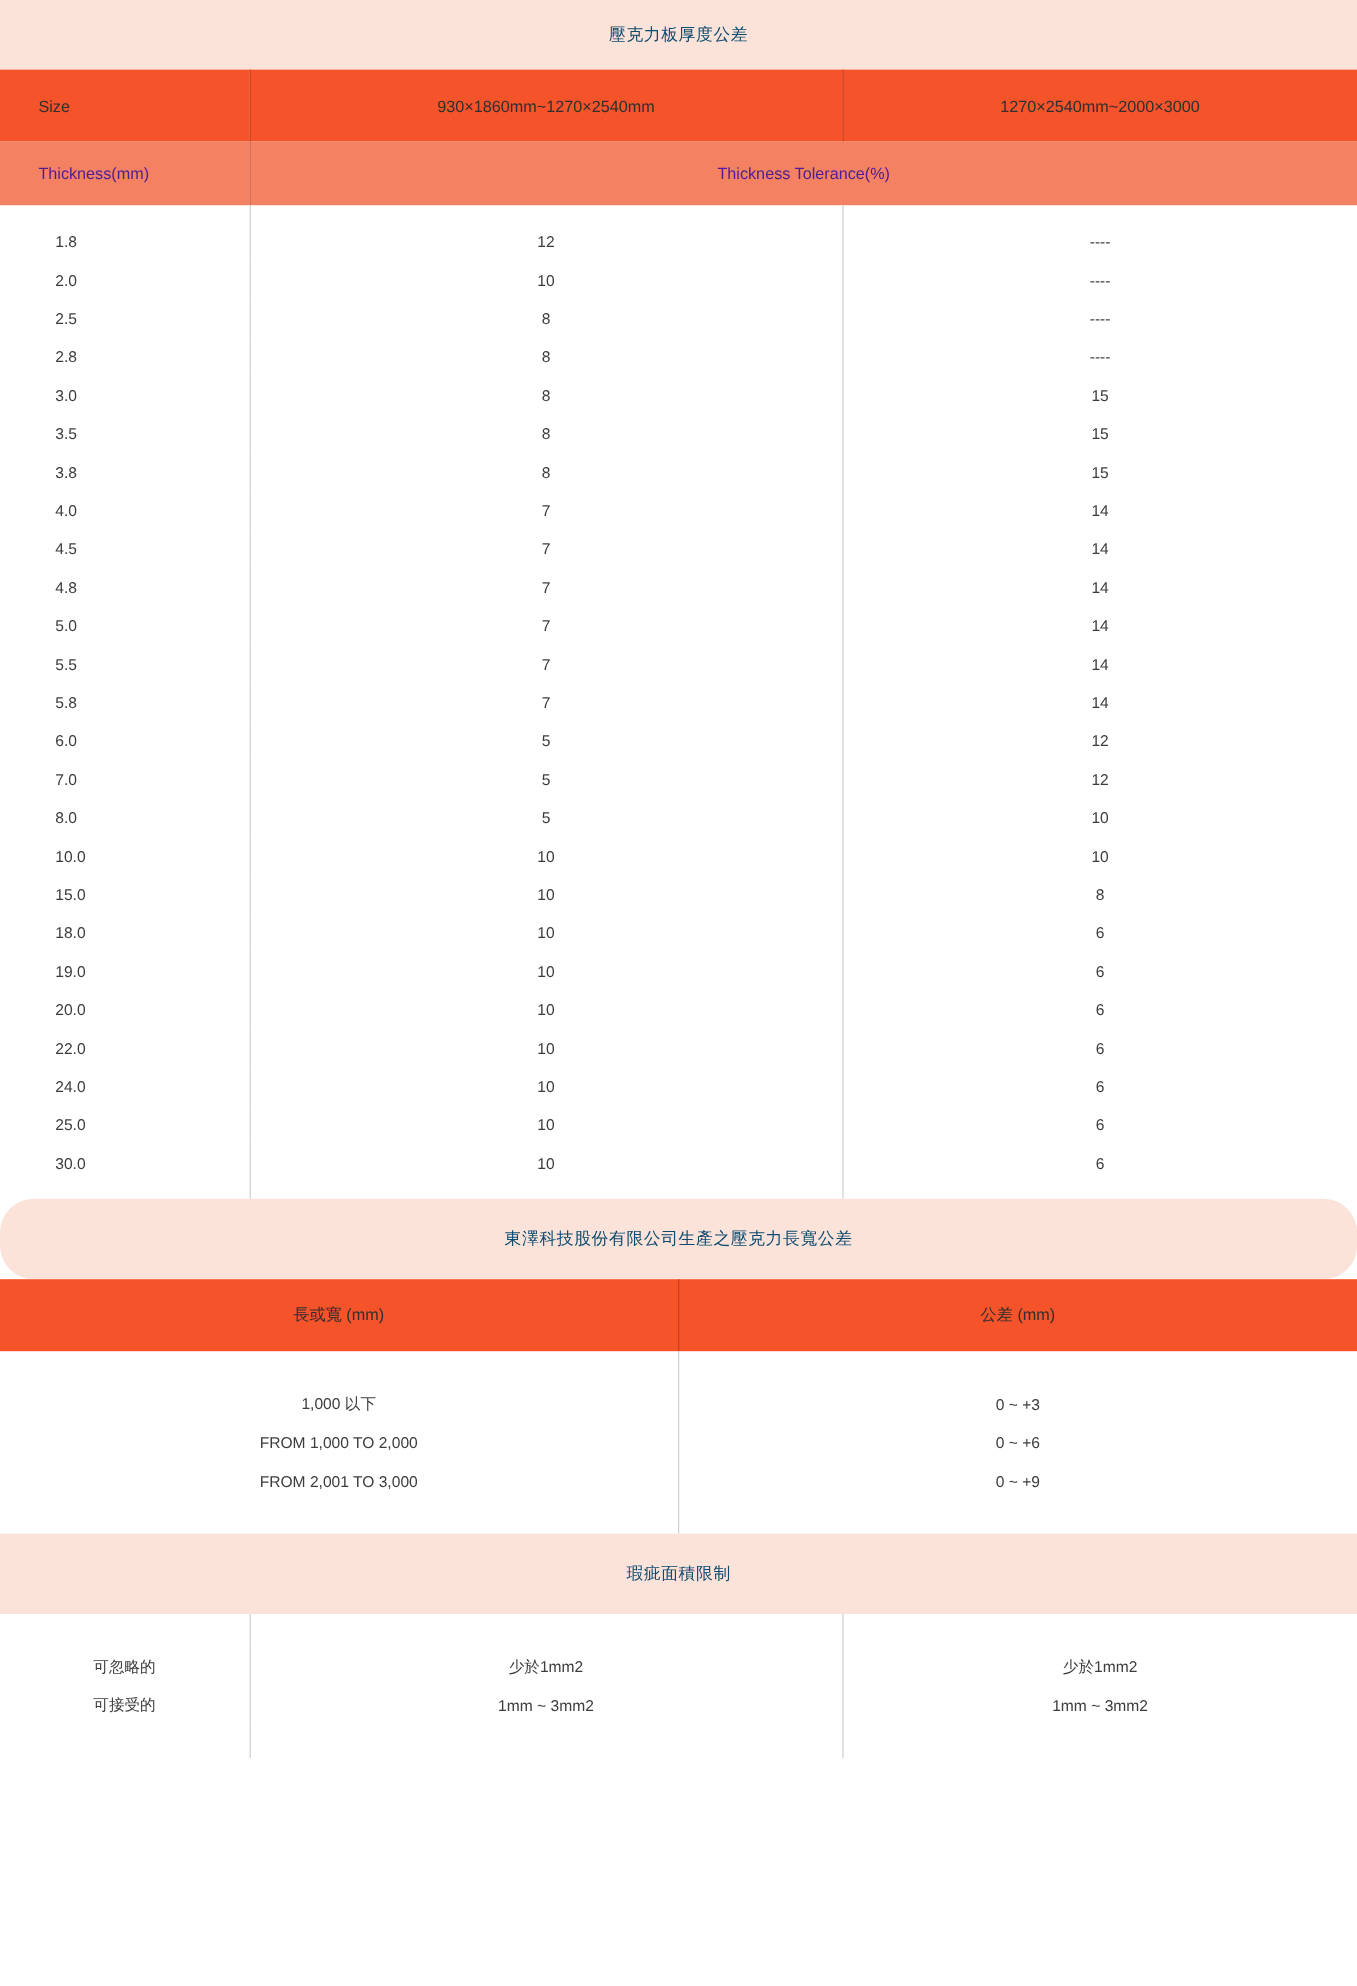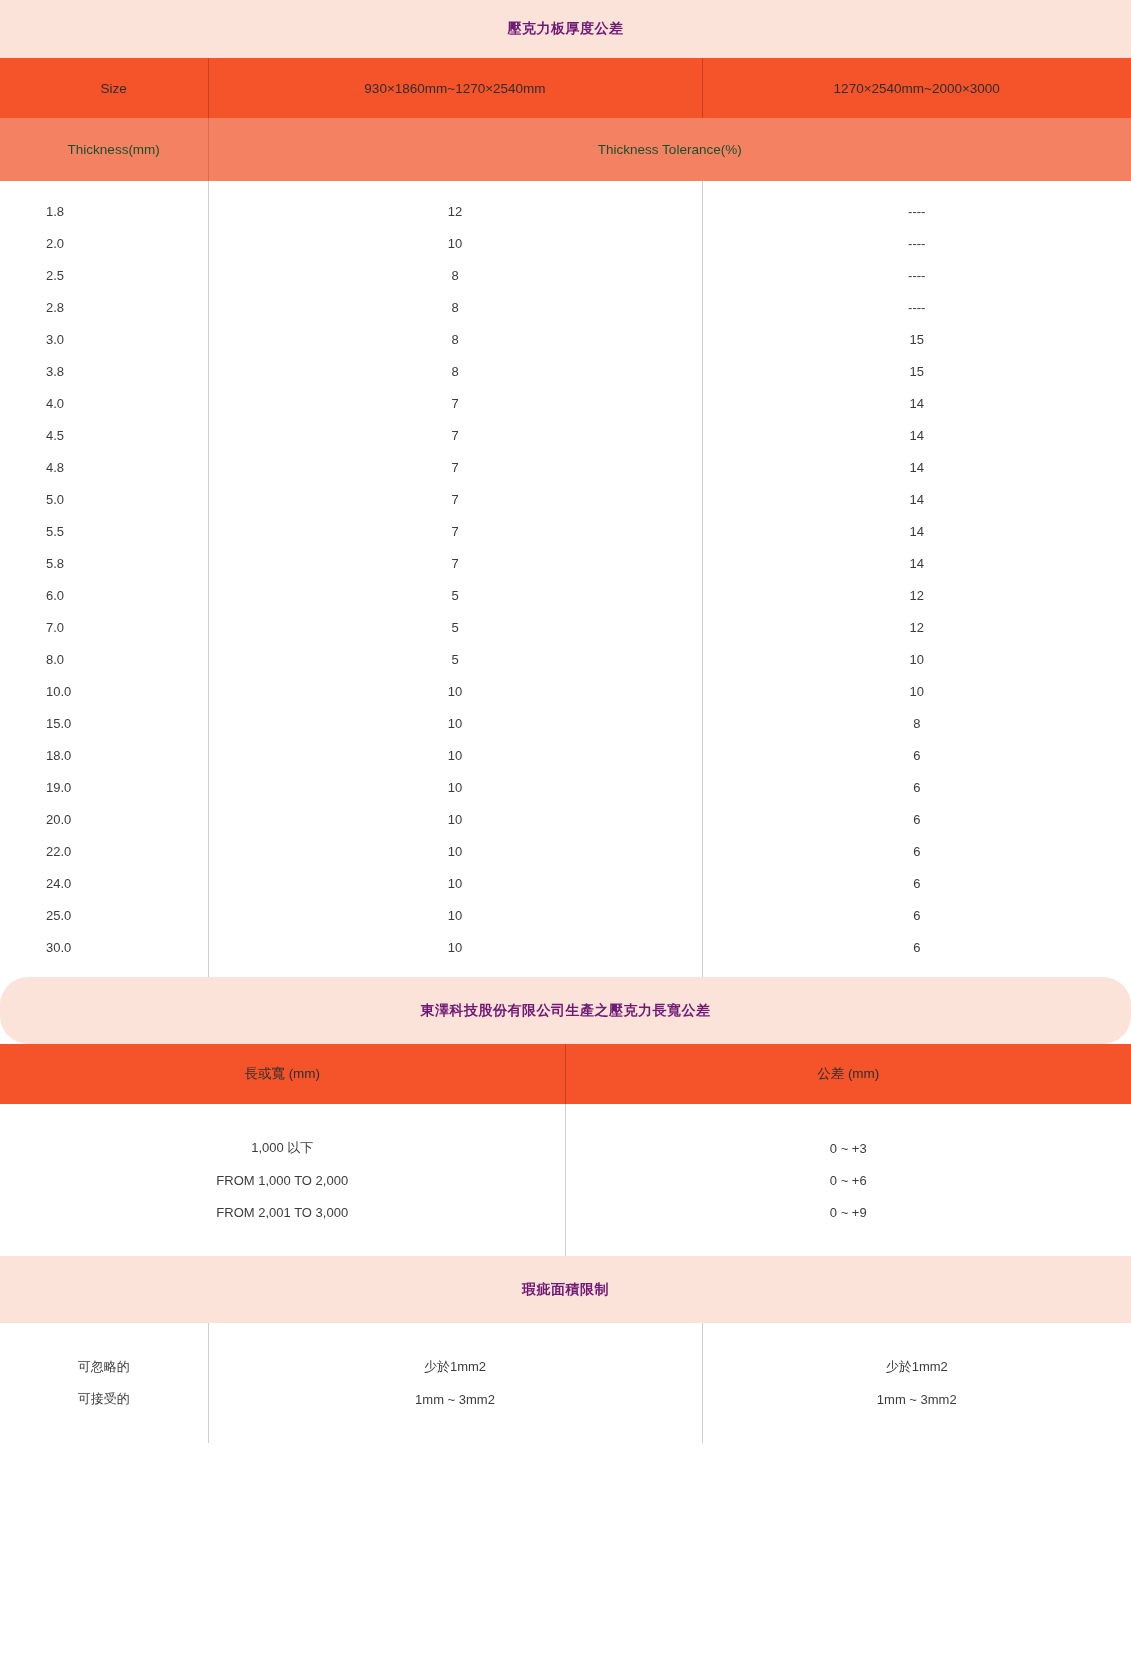--- a/index.html
+++ b/index.html
@@ -9,23 +9,23 @@
     font-family: "Liberation Sans", "DejaVu Sans", sans-serif;
     color: #333333;
     -webkit-font-smoothing: antialiased;
   }
   .page { width: 1131px; position: relative; overflow: hidden; }
 
   
   .title-band {
     background: #FBE3DA;
     text-align: center;
-    font-weight: bold;
+    font-weight: normal;
     font-size: 14px;
-    color: #701a75;
+    color: #0c4a6e;
     letter-spacing: .5px;
     display: flex;
     align-items: center;
     justify-content: center;
   }
   .title-band.t1 { height: 58px; }
   .title-band.t2 { height: 67px; border-radius: 28px; }
   .title-band.t3 { height: 67px; }
 
   
@@ -34,24 +34,24 @@
     border-collapse: collapse;
     table-layout: fixed;
   }
   table.tbl td, table.tbl th {
     padding: 0;
     font-weight: normal;
     vertical-align: middle;
   }
 
   .hdr-main  { background: #F5532A; height: 60px; font-size: 13.5px; color: #2f2f2f; }
-  .hdr-sub   { background: #F58163; height: 63px; font-size: 13.5px; color: #14532d; }
+  .hdr-sub   { background: #F58163; height: 53px; font-size: 13.5px; color: #4c1d95; }
 
   .hdr-main td, .hdr-sub td { text-align: center; }
-  .hdr-main td.left, .hdr-sub td.left { text-align: center; padding-left: 20px; }
+  .hdr-main td.left, .hdr-sub td.left { text-align: left; padding-left: 32px; }
 
   
   .sep-dark  { border-right: 1px solid #C9411C; }
   .sep-light { border-right: 1px solid #D96A4E; }
 
   
   tr.body-row { height: 32px; }
   tr.body-row td {
     font-size: 13px;
     color: #3c3c3c;
@@ -128,20 +128,25 @@
         <td class="left">2.8</td>
         <td>8</td>
         <td>----</td>
       </tr>
       <tr class="body-row">
         <td class="left">3.0</td>
         <td>8</td>
         <td>15</td>
       </tr>
       <tr class="body-row">
+        <td class="left">3.5</td>
+        <td>8</td>
+        <td>15</td>
+      </tr>
+      <tr class="body-row">
         <td class="left">3.8</td>
         <td>8</td>
         <td>15</td>
       </tr>
       <tr class="body-row">
         <td class="left">4.0</td>
         <td>7</td>
         <td>14</td>
       </tr>
       <tr class="body-row">

